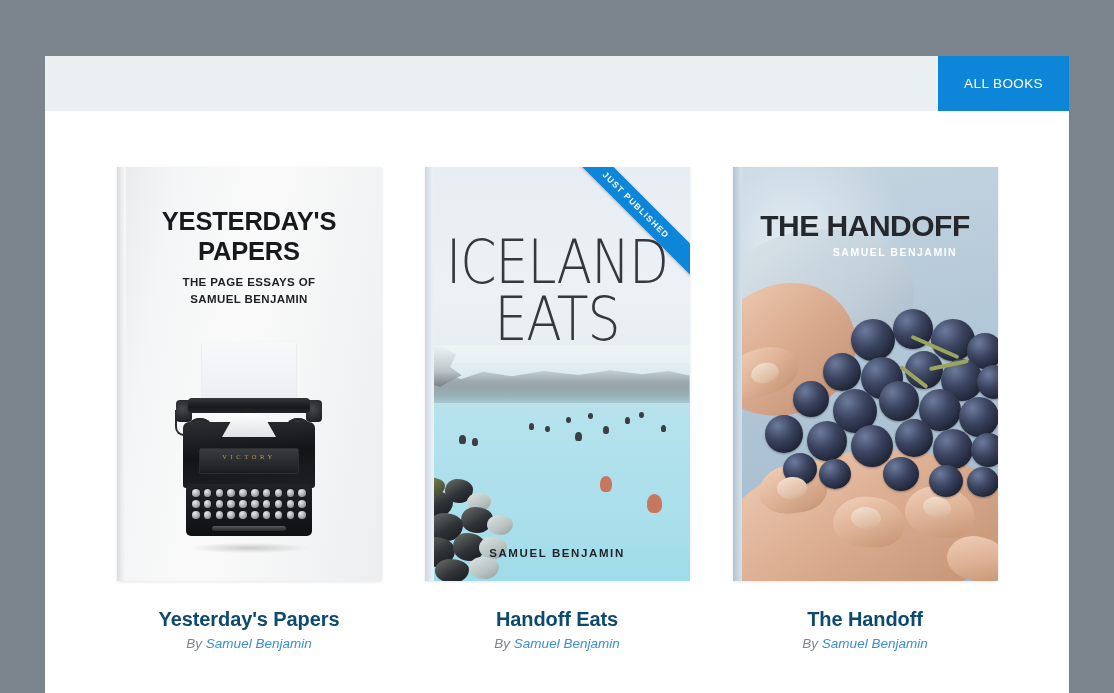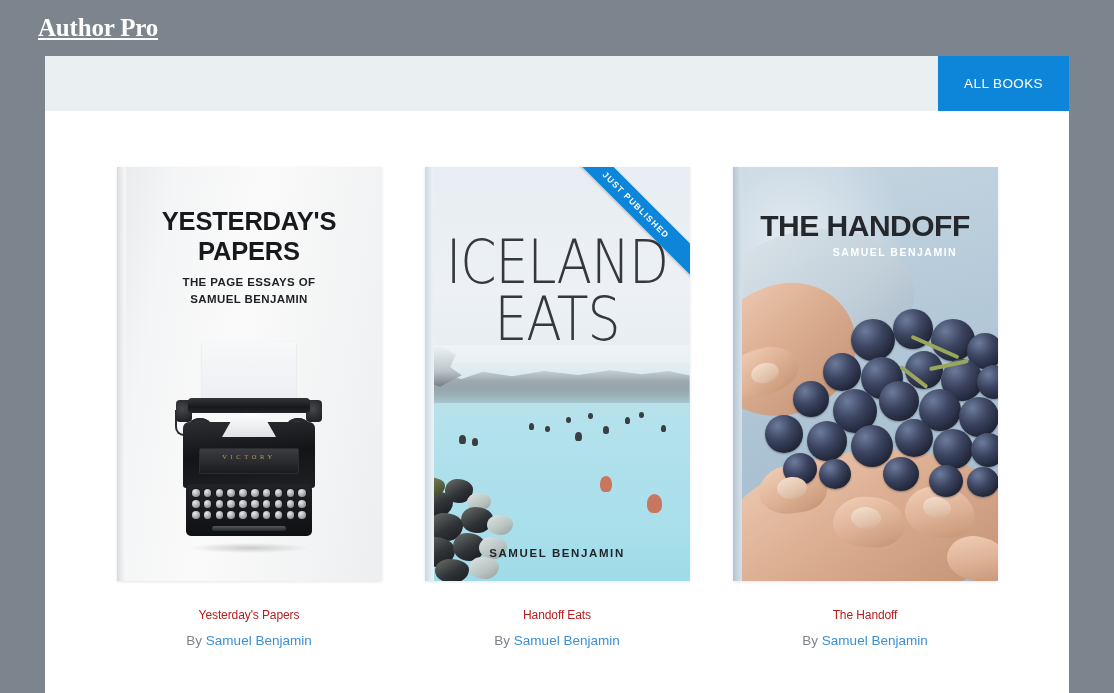--- a/index.html
+++ b/index.html
@@ -486,42 +486,42 @@
   .stem {
     position: absolute;
     z-index: 5;
     background: #9aa65c;
     border-radius: 2px;
   }
 
   
   .book-caption { text-align: center; padding-top: 27px; }
   .book-title {
-    color: #b91c1c;
-    font-size: 12px;
-    font-weight: normal;
+    color: #0c4a6e;
+    font-size: 20px;
+    font-weight: bold;
     letter-spacing: -0.1px;
     cursor: pointer;
   }
   .book-byline {
-    margin-top: 11px;
+    margin-top: 5px;
     color: #7d858c;
     font-size: 13.5px;
+    font-style: italic;
   }
   .book-byline .author-link {
     color: #3a8fd4;
     text-decoration: none;
     cursor: pointer;
   }
 </style>
 </head>
 <body>
 
 <header class="site-header">
-  <a class="brand" href="#">Author Pro</a>
 
 </header>
 
 <div class="page-shell">
 
   <nav class="secondary-nav">
     <button class="all-books-btn">ALL BOOKS</button>
   </nav>
 
   <section class="book-grid">

